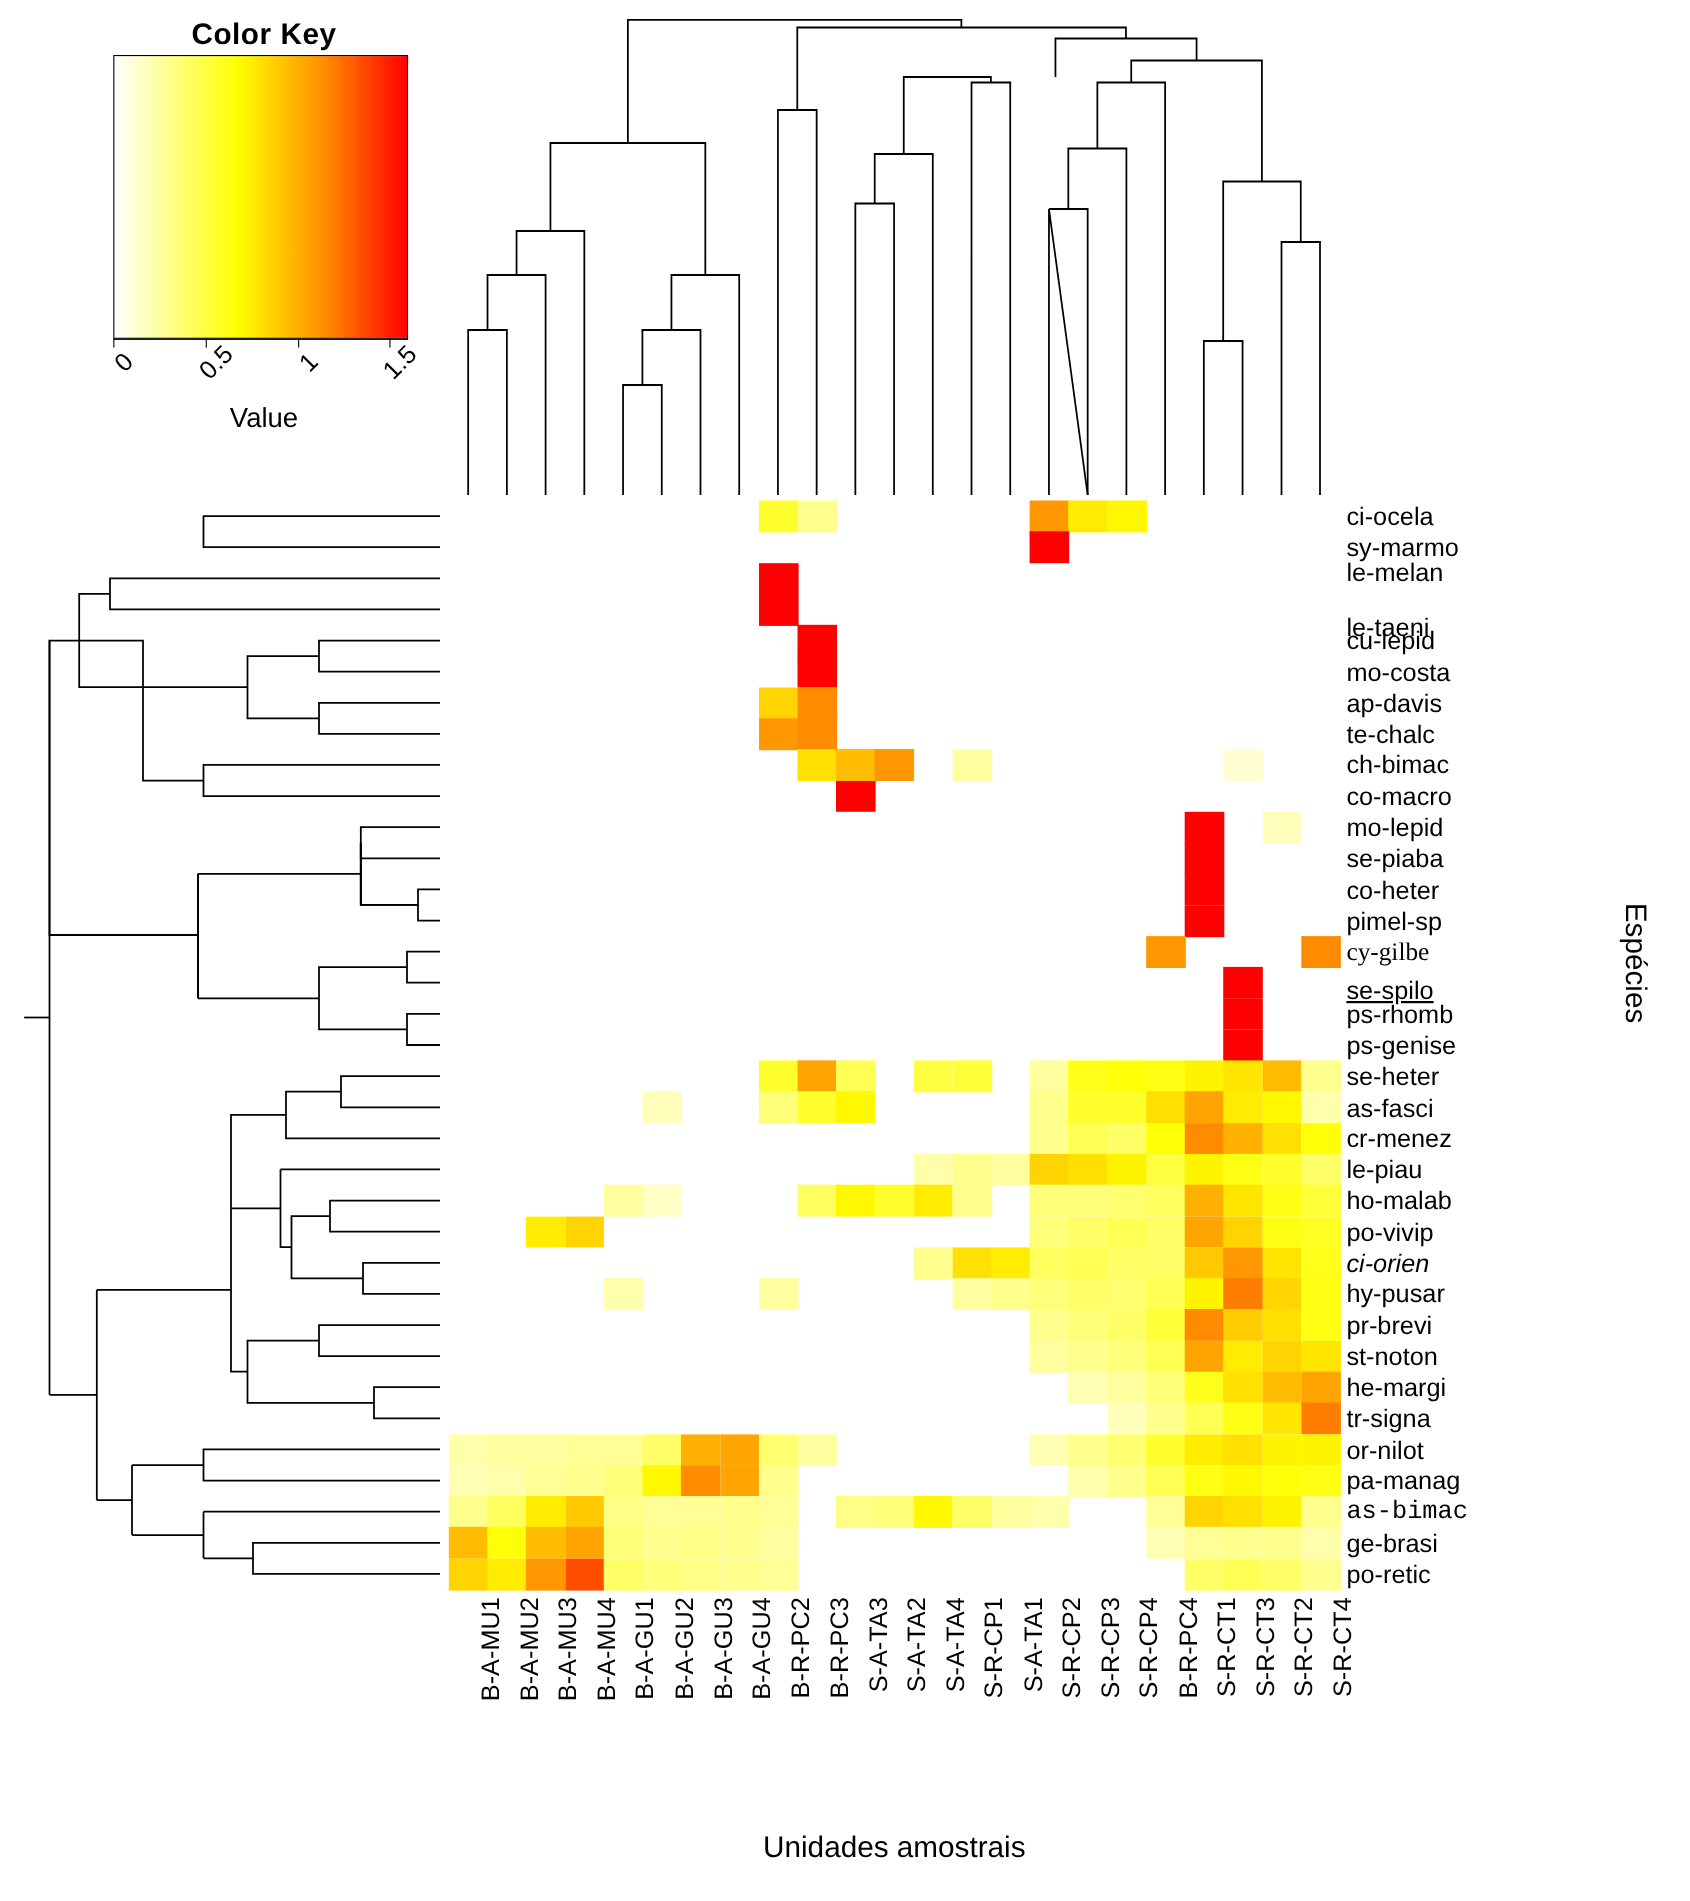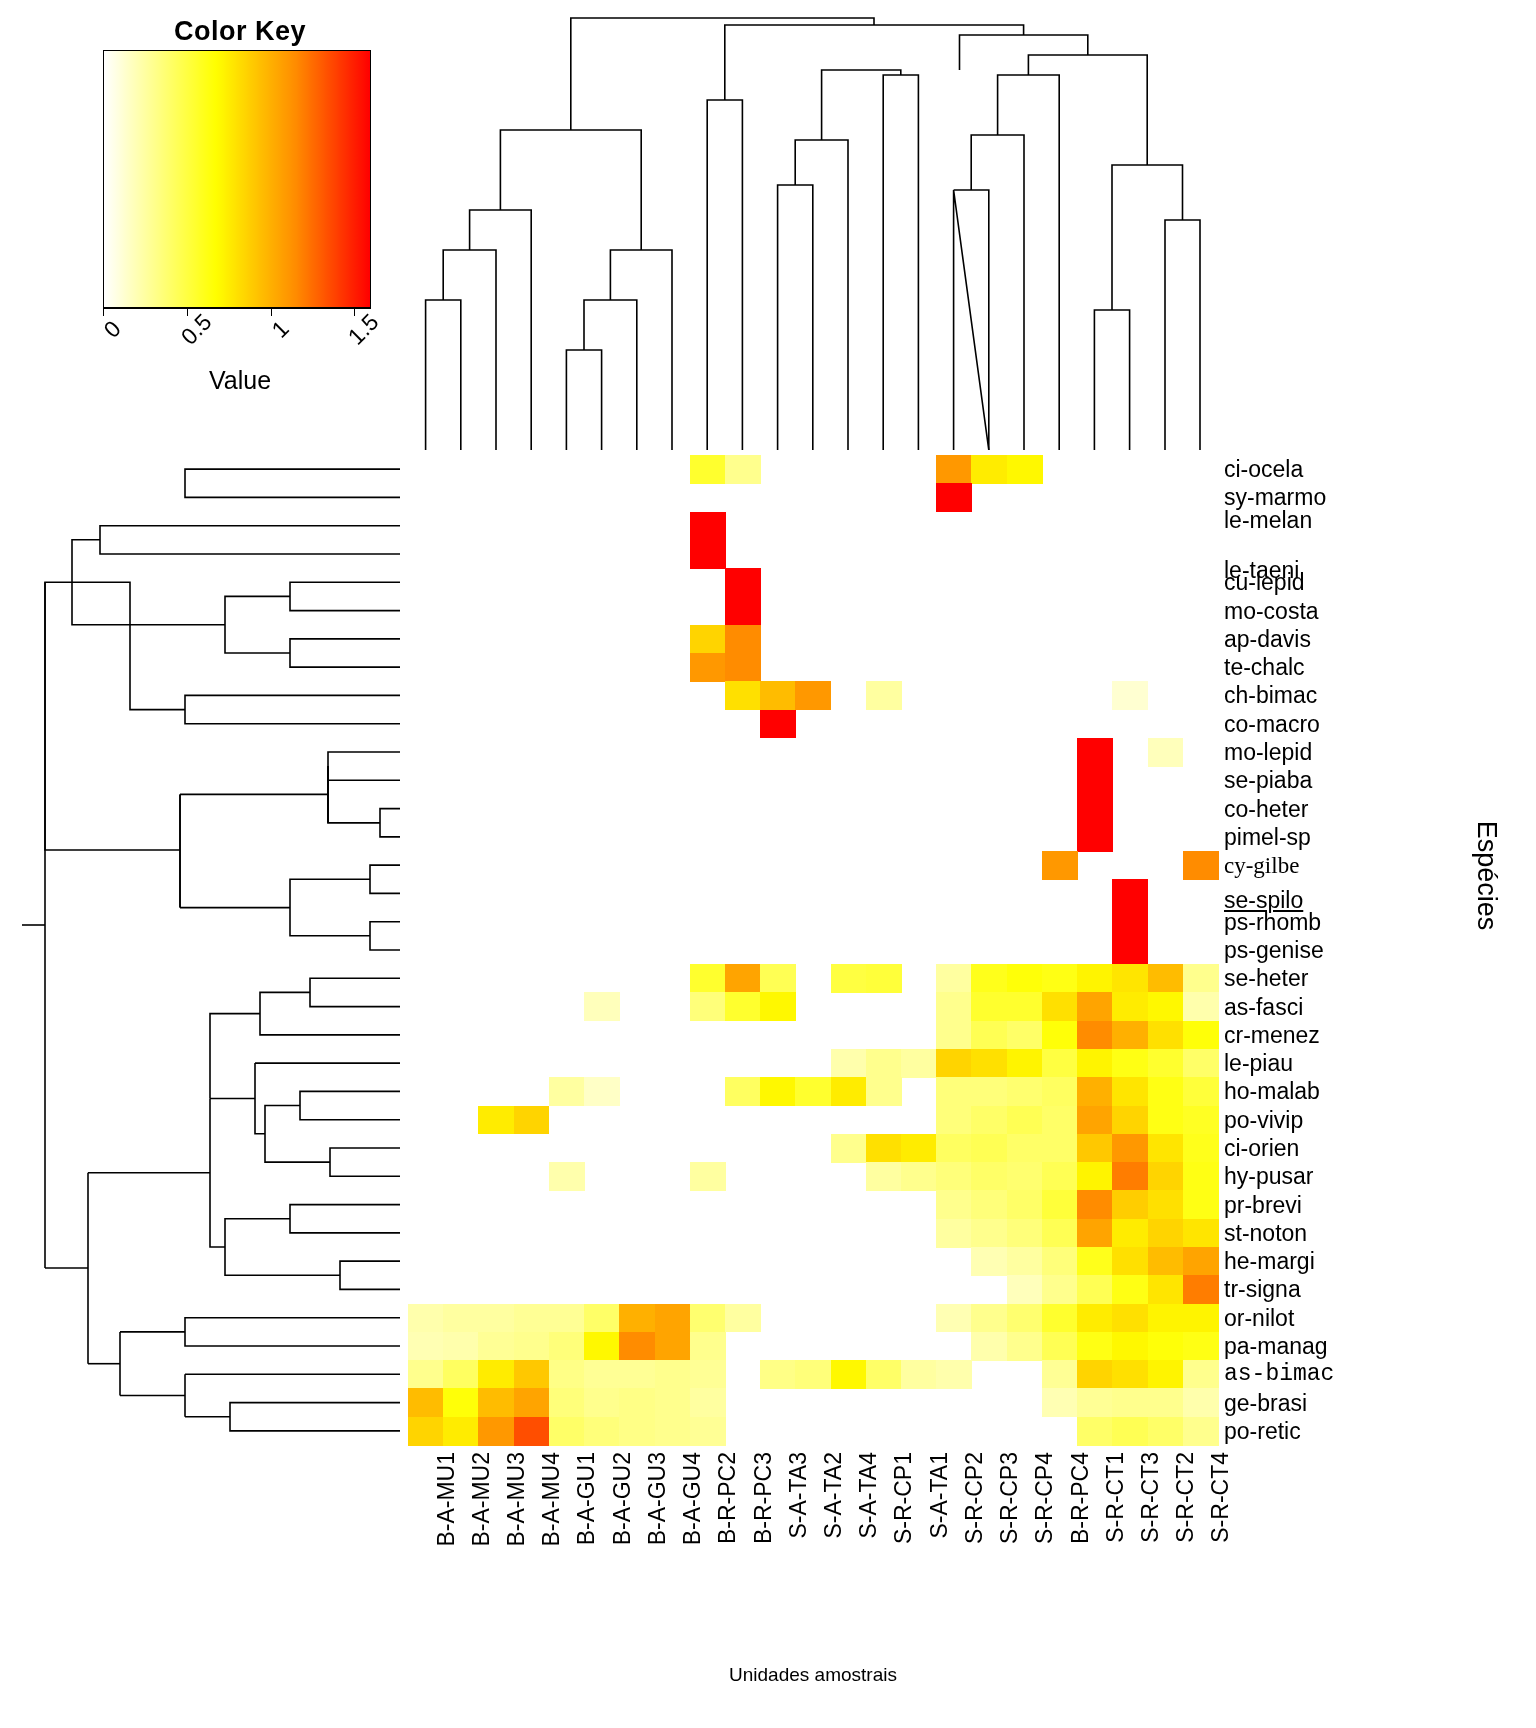--- a/index.html
+++ b/index.html
@@ -146,21 +146,21 @@
     transform-origin: 0% 0%;
     transform: rotate(-90deg) translateX(-100%);
     line-height: 1;
   }
   #xaxis-title {
     position: absolute;
     left: 408px;
     top: 1664px;
     width: 810px;
     text-align: center;
-    font-size: 19px;
+    font-size: 27px;
   }
   #yaxis-title {
     position: absolute;
     left: 1432px;
     top: 860px;
     font-size: 27px;
     white-space: nowrap;
     transform-origin: 50% 50%;
     transform: rotate(90deg);
   }
@@ -557,21 +557,21 @@
       <div class="row-label" style="top: 399.143px; font-family: Liberation Serif, serif;">cy-gilbe</div>
       <div class="row-label" style="top: 434px; text-decoration: underline;">se-spilo</div>
       <div class="row-label" style="top: 455.714px;">ps-rhomb</div>
       <div class="row-label" style="top: 484px;">ps-genise</div>
       <div class="row-label" style="top: 512.286px;">se-heter</div>
       <div class="row-label" style="top: 540.571px;">as-fasci</div>
       <div class="row-label" style="top: 568.857px;">cr-menez</div>
       <div class="row-label" style="top: 597.143px;">le-piau</div>
       <div class="row-label" style="top: 625.429px;">ho-malab</div>
       <div class="row-label" style="top: 653.714px;">po-vivip</div>
-      <div class="row-label" style="top: 682px;">ci-orien</div>
+      <div class="row-label" style="top: 682px; font-style: italic;">ci-orien</div>
       <div class="row-label" style="top: 710.286px;">hy-pusar</div>
       <div class="row-label" style="top: 738.571px;">pr-brevi</div>
       <div class="row-label" style="top: 766.857px;">st-noton</div>
       <div class="row-label" style="top: 795.143px;">he-margi</div>
       <div class="row-label" style="top: 823.429px;">tr-signa</div>
       <div class="row-label" style="top: 851.714px;">or-nilot</div>
       <div class="row-label" style="top: 880px;">pa-manag</div>
       <div class="row-label" style="top: 908.286px; font-family: Liberation Mono, monospace;">as-bimac</div>
       <div class="row-label" style="top: 936.571px;">ge-brasi</div>
       <div class="row-label" style="top: 964.857px;">po-retic</div>

